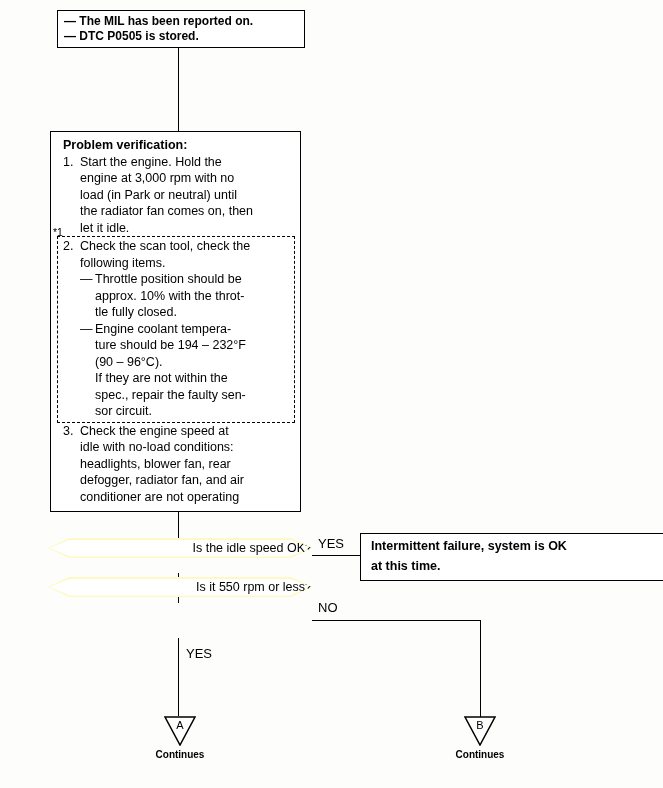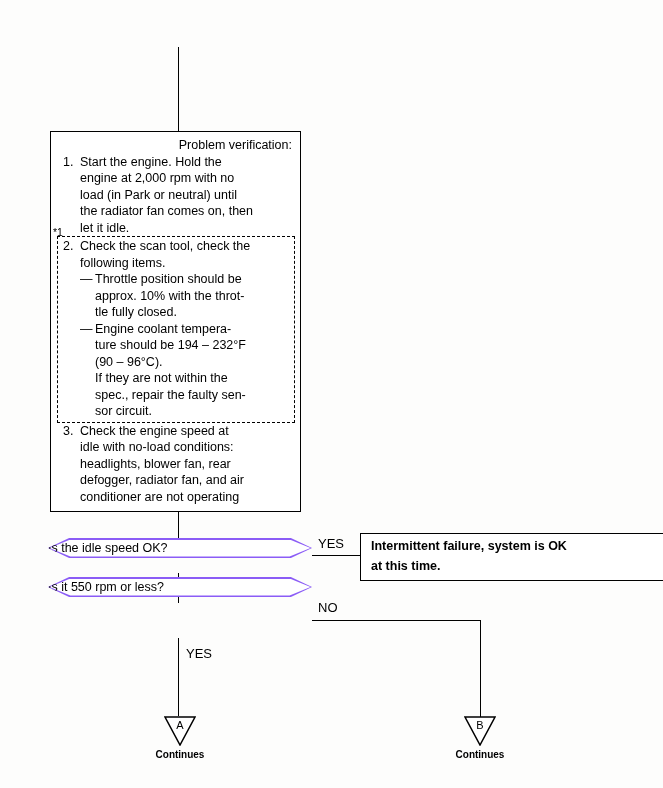--- a/index.html
+++ b/index.html
@@ -26,21 +26,21 @@
     padding: 3px 6px;
     font-size: 12px; line-height: 15px; font-weight: 700;
   }
   .start-line { white-space: pre-line; }
 
   .problem-box {
     left: 50px; top: 131px; width: 251px; height: 381px;
     padding: 5px 8px 5px 12px;
     font-size: 12.5px; line-height: 16.5px;
   }
-  .pv-title { font-weight: 400; text-align: right; }
+  .pv-title { font-weight: 700; }
   .step { display: flex; }
   .step-num { width: 17px; flex: none; }
   .step-text { white-space: pre-line; flex: 1; }
   .dashed-wrap {
     border: 1px dashed #000;
     margin-left: -6px; margin-right: -3px;
     padding: 1px 2px 2px 5px;
   }
   .subitem { display: flex; margin-left: 17px; }
   .sub-dash { width: 15px; flex: none; }
@@ -55,23 +55,23 @@
     display: flex; align-items: flex-start;
     padding: 2px 10px;
     font-weight: 700; font-size: 12.5px; line-height: 20px;
   }
   .result-text { white-space: pre-line; }
 
   
   .hex {
     position: absolute;
     width: 264px; height: 20px;
-    background: #8b5cf6;
+    background: #fef9c3;
     clip-path: polygon(0% 50%, 8% 0%, 92% 0%, 100% 50%, 92% 100%, 8% 100%);
-    display: flex; align-items: center; justify-content: flex-start;
+    display: flex; align-items: center; justify-content: flex-end;
   }
   .hex-bg {
     position: absolute; left: 1.5px; right: 1.5px; top: 1.5px; bottom: 1.5px;
     background: #fff;
     clip-path: polygon(0% 50%, 8% 0%, 92% 0%, 100% 50%, 92% 100%, 8% 100%);
   }
   .hex-label {
     position: relative; z-index: 1;
     font-size: 12.5px;
   }
@@ -99,30 +99,34 @@
     width: 100px;
     text-align: center;
     font-weight: 700; font-size: 10px;
   }
 </style>
 </head>
 <body>
 
 <div class="canvas">
 
+  <div class="box start-box">
+    <div class="start-line">—  The MIL has been reported on.</div>
+    <div class="start-line">—  DTC P0505 is stored.</div>
+  </div>
 
   <div class="line v-line" style="left:177.5px; top:47px; height:85px;"></div>
 
   <div class="box problem-box">
     <div class="pv-title">Problem verification:</div>
 
     <div class="step">
       <span class="step-num">1.</span>
       <span class="step-text">Start the engine. Hold the
-engine at 2,000 rpm with no
+engine at 3,000 rpm with no
 load (in Park or neutral) until
 the radiator fan comes on, then
 let it idle.</span>
     </div>
 
     <div class="dashed-wrap">
       <div class="step">
         <span class="step-num">2.</span>
         <span class="step-text">Check the scan tool, check the
 following items.</span>

